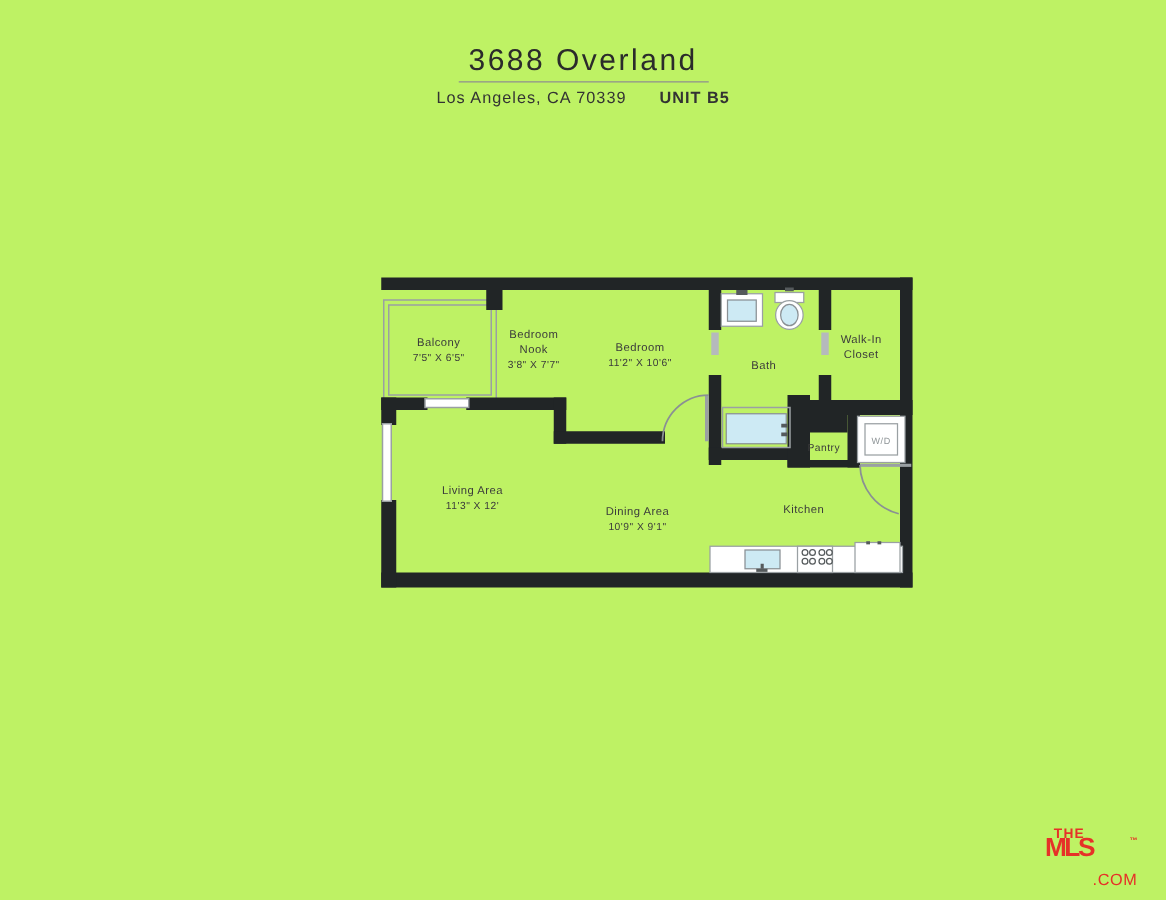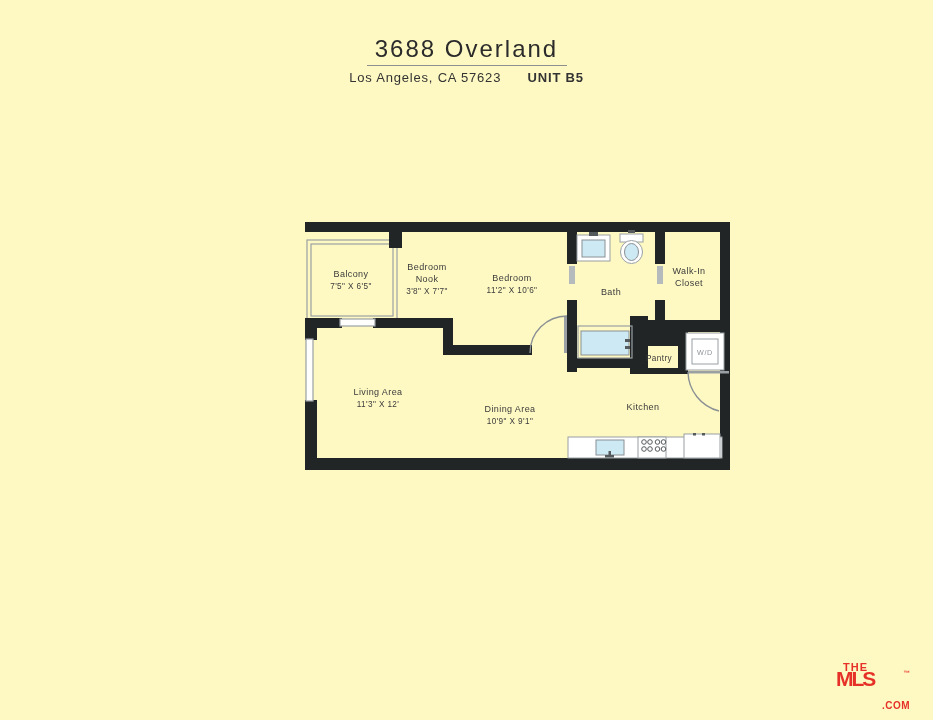--- a/index.html
+++ b/index.html
@@ -1,17 +1,17 @@
 <!DOCTYPE html>
 <html><head>
 <meta charset="utf-8">
 <style>
   html,body{margin:0;padding:0;background:#fff;}
   .page{
-    position:relative;width:933px;height:720px;background:#fef9c3;
+    position:relative;width:933px;height:720px;background:#bef264;
     font-family:"Liberation Sans", sans-serif;overflow:hidden;
   }
   
   .title-block{position:absolute;top:36px;left:0;width:933px;text-align:center;color:#2b2b2b;}
   .main-title{font-size:24px;font-weight:500;letter-spacing:2px;line-height:1.1;color:#2b2b2b;}
   .title-rule{width:200px;height:0;border-bottom:1.5px solid #8f8f8f;margin:3px auto 4px auto;}
   .subtitle{font-size:13px;letter-spacing:.8px;color:#333;}
   .subtitle .unit{font-weight:700;margin-left:22px;}
   
   svg text{
@@ -27,32 +27,32 @@
   .fixture-blue{fill:#cdeaf4;stroke:#8a9094;stroke-width:1;}
   .fixture-line{fill:#ffffff;stroke:#9aa0a3;stroke-width:1;}
   .mark{fill:#555a5c;}
   .arc{fill:none;stroke:#8a9094;stroke-width:1.4;}
   .leaf{fill:#9aa0a3;}
   
   .mls-logo{position:absolute;left:836px;top:660px;width:74px;height:54px;color:#e63128;}
   .mls-the{position:absolute;left:7px;top:1px;font-size:11px;font-weight:800;letter-spacing:1px;}
   .mls-big{position:absolute;left:0px;top:8px;font-size:21px;font-weight:800;letter-spacing:-2px;line-height:1;}
   .mls-tm{position:absolute;right:0px;top:9px;font-size:6.5px;font-weight:700;}
-  .mls-com{position:absolute;right:0px;bottom:3px;font-size:10px;font-weight:700;letter-spacing:.5px;}
+  .mls-com{position:absolute;right:0px;bottom:3px;font-size:13px;font-weight:400;letter-spacing:.5px;}
 </style>
 </head>
 <body>
 
 <div class="page">
 
   <div class="title-block">
     <div class="main-title">3688 Overland</div>
     <div class="title-rule"></div>
     <div class="subtitle">
-      <span>Los Angeles, CA 57623</span>
+      <span>Los Angeles, CA 70339</span>
       <span class="unit">UNIT B5</span>
     </div>
   </div>
 
   <svg width="933" height="720" viewBox="0 0 933 720" style="position:absolute;left:0;top:0">
 
     <g>
       <rect class="thin" x="307" y="240" width="90" height="80"></rect>
       <rect class="thin" x="311" y="244" width="82" height="72"></rect>
     </g>

